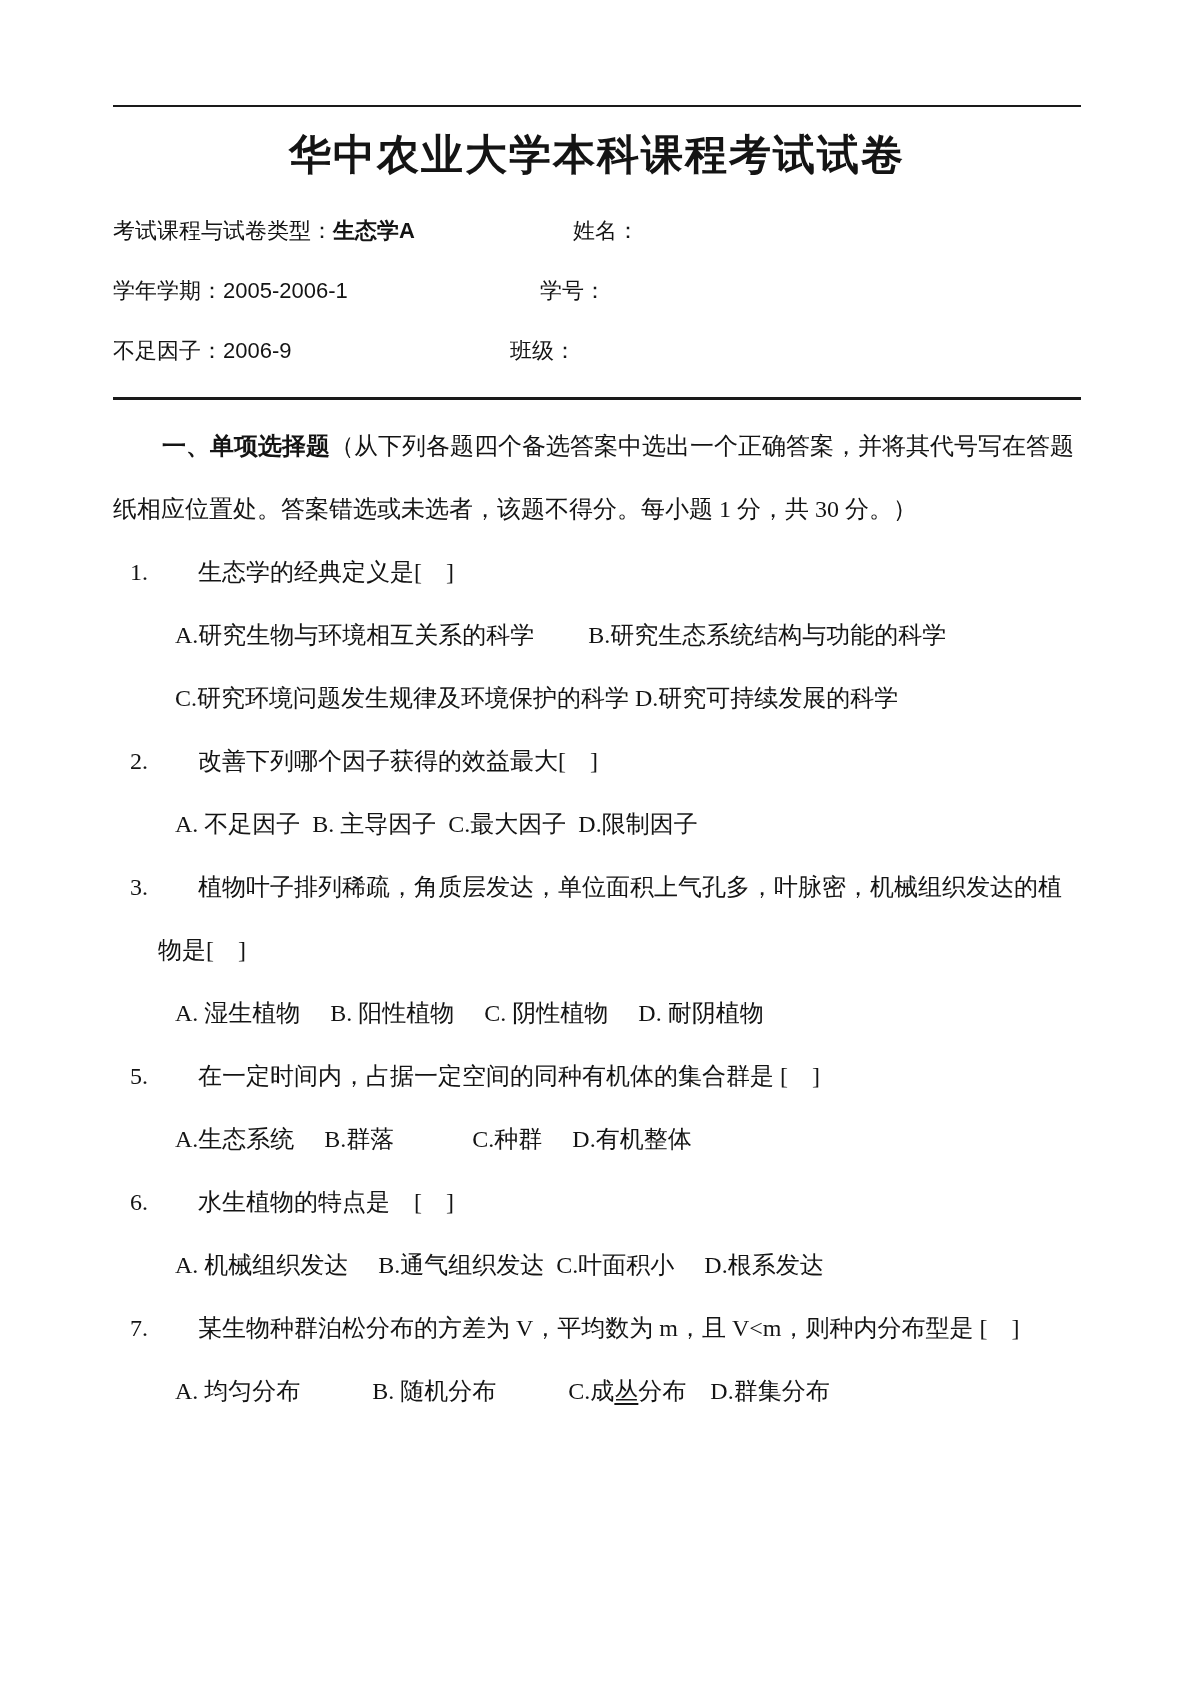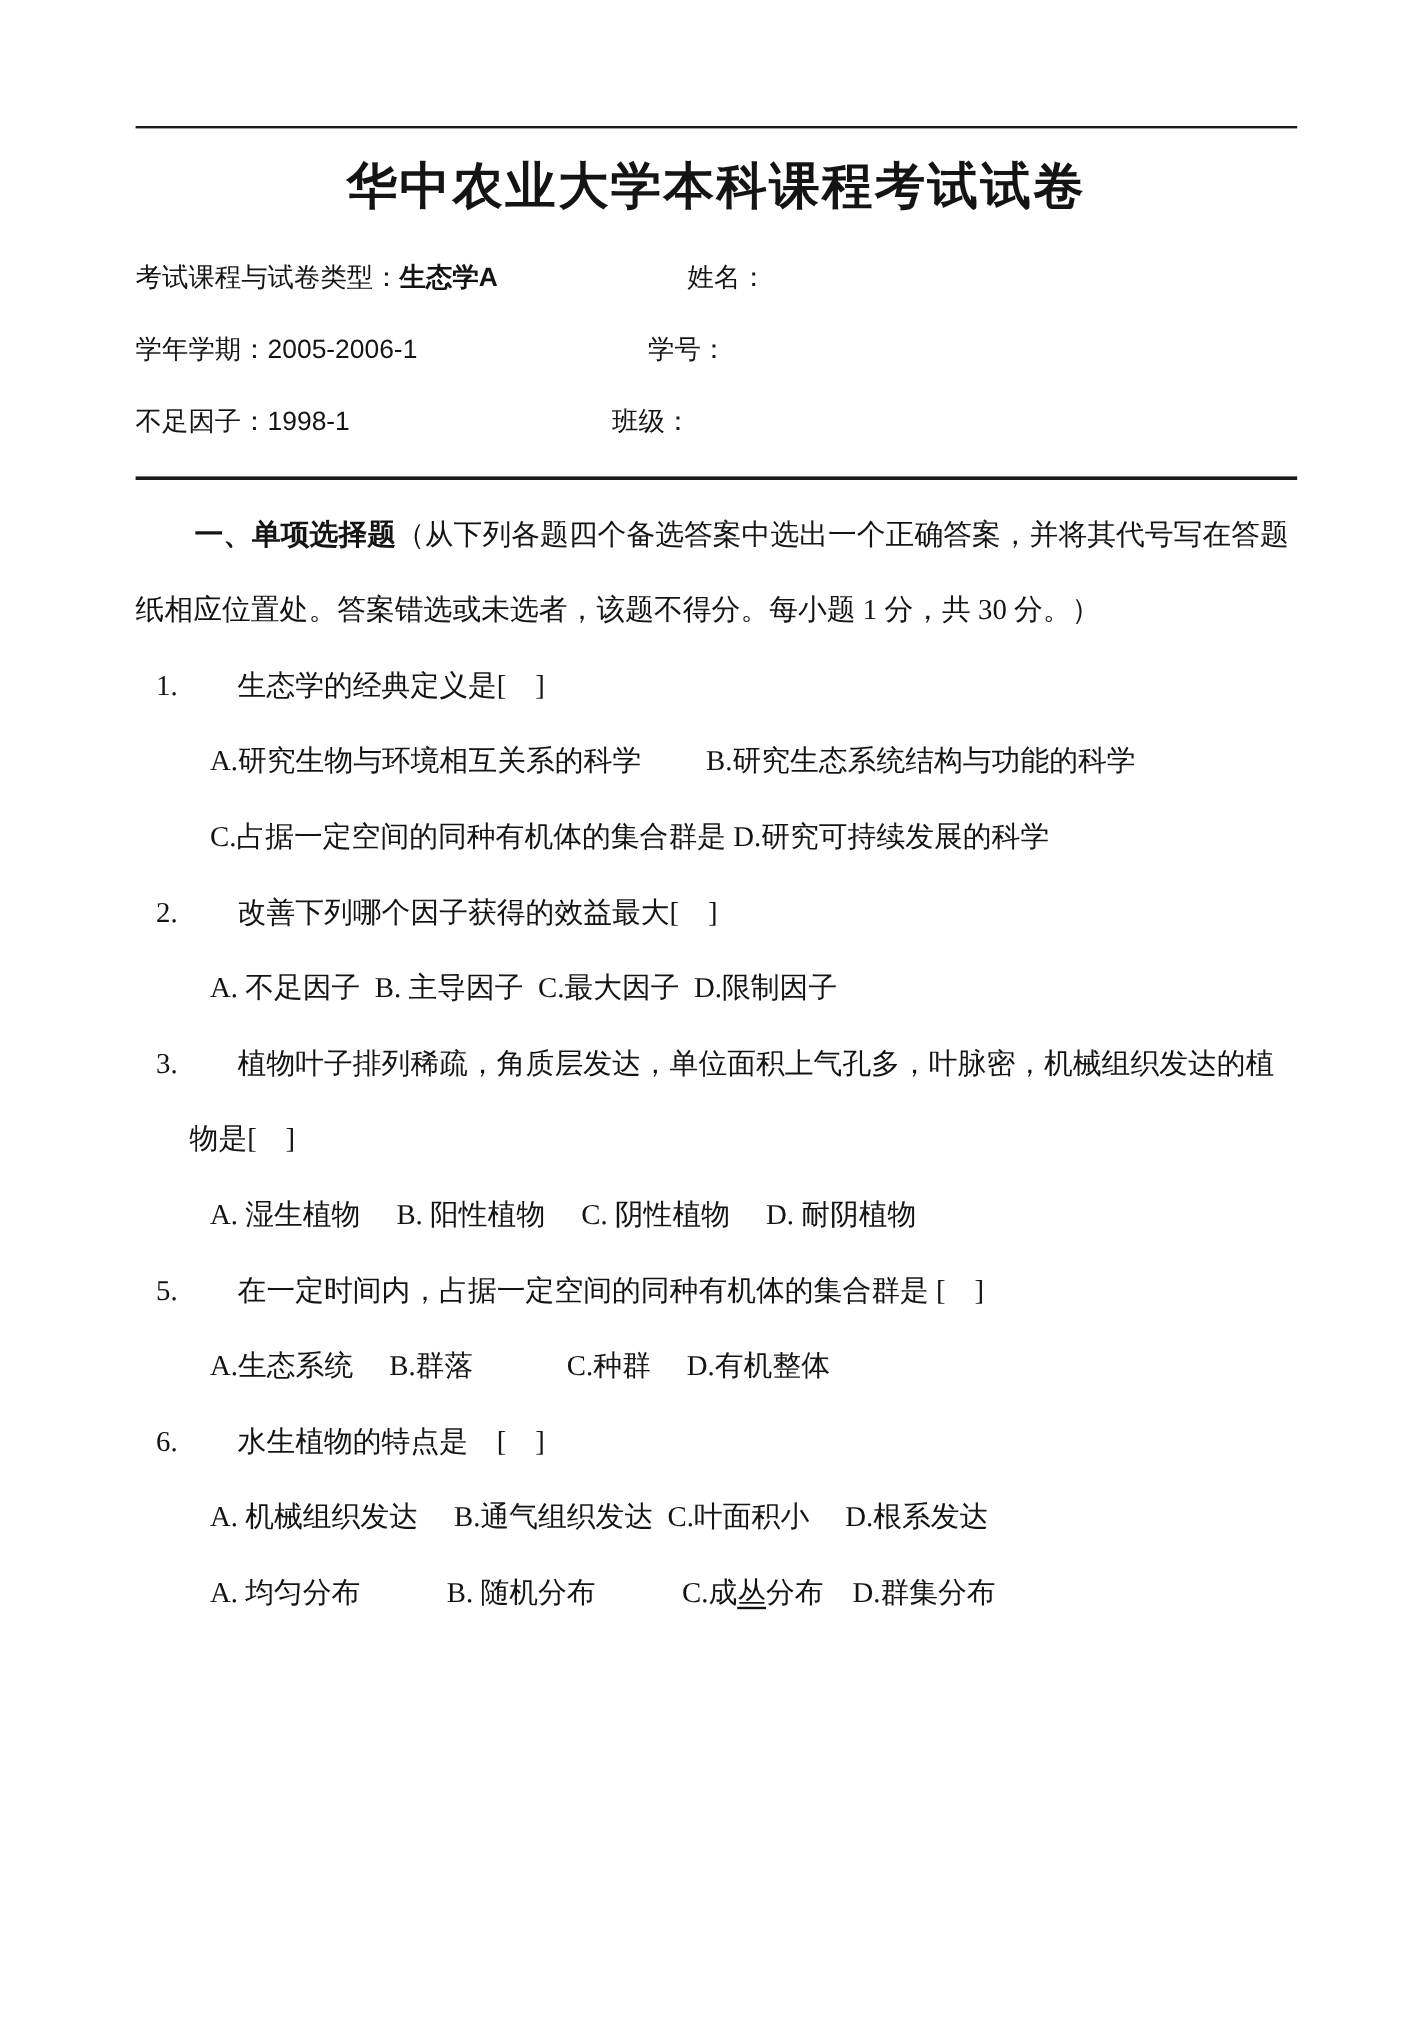--- a/index.html
+++ b/index.html
@@ -79,34 +79,34 @@
 <div class="page">
   <div class="content">
 
     <div class="rule-top"></div>
 
     <div class="title">华中农业大学本科课程考试试卷</div>
 
     <div class="header-block">
       <div class="h-row"><span>考试课程与试卷类型：</span><span class="h-value b">生态学A</span><span class="h-right r1">姓名：</span></div>
       <div class="h-row"><span>学年学期：</span><span class="h-value">2005-2006-1</span><span class="h-right r2">学号：</span></div>
-      <div class="h-row"><span>不足因子：</span><span class="h-value">1998-1</span><span class="h-right r3">班级：</span></div>
+      <div class="h-row"><span>不足因子：</span><span class="h-value">2006-9</span><span class="h-right r3">班级：</span></div>
     </div>
 
     <div class="rule-mid"></div>
 
     <div class="body-lines">
 
       <div class="line indent-intro"><span class="bold">一、单项选择题</span><span>（从下列各题四个备选答案中选出一个正确答案，并将其代号写在答题</span></div>
       <div class="line">纸相应位置处。答案错选或未选者，该题不得分。每小题 1 分，共 30 分。）</div>
 
       <div>
         <div class="line q-first"><span class="q-num">1.</span><span>生态学的经典定义是[　]</span></div>
         <div class="line opt">A.研究生物与环境相互关系的科学　　 B.研究生态系统结构与功能的科学</div>
-        <div class="line opt">C.占据一定空间的同种有机体的集合群是 D.研究可持续发展的科学</div>
+        <div class="line opt">C.研究环境问题发生规律及环境保护的科学 D.研究可持续发展的科学</div>
       </div>
 
       <div>
         <div class="line q-first"><span class="q-num">2.</span><span>改善下列哪个因子获得的效益最大[　]</span></div>
         <div class="line opt">A. 不足因子  B. 主导因子  C.最大因子  D.限制因子</div>
       </div>
 
       <div>
         <div class="line q-first"><span class="q-num">3.</span><span>植物叶子排列稀疏，角质层发达，单位面积上气孔多，叶脉密，机械组织发达的植</span></div>
         <div class="line cont">物是[　]</div>
@@ -118,18 +118,19 @@
         <div class="line q-first"><span class="q-num">5.</span><span>在一定时间内，占据一定空间的同种有机体的集合群是 [　]</span></div>
         <div class="line opt">A.生态系统　 B.群落　　　 C.种群　 D.有机整体</div>
       </div>
 
       <div>
         <div class="line q-first"><span class="q-num">6.</span><span>水生植物的特点是　[　]</span></div>
         <div class="line opt">A. 机械组织发达　 B.通气组织发达  C.叶面积小　 D.根系发达</div>
       </div>
 
       <div>
+        <div class="line q-first"><span class="q-num">7.</span><span>某生物种群泊松分布的方差为 V，平均数为 m，且 V&lt;m，则种内分布型是 [　]</span></div>
         <div class="line opt"><span>A. 均匀分布　　　B. 随机分布　　　C.成</span><span class="u">丛</span><span>分布　D.群集分布</span></div>
       </div>
 
     </div>
   </div>
 </div>
 
 </body></html>

